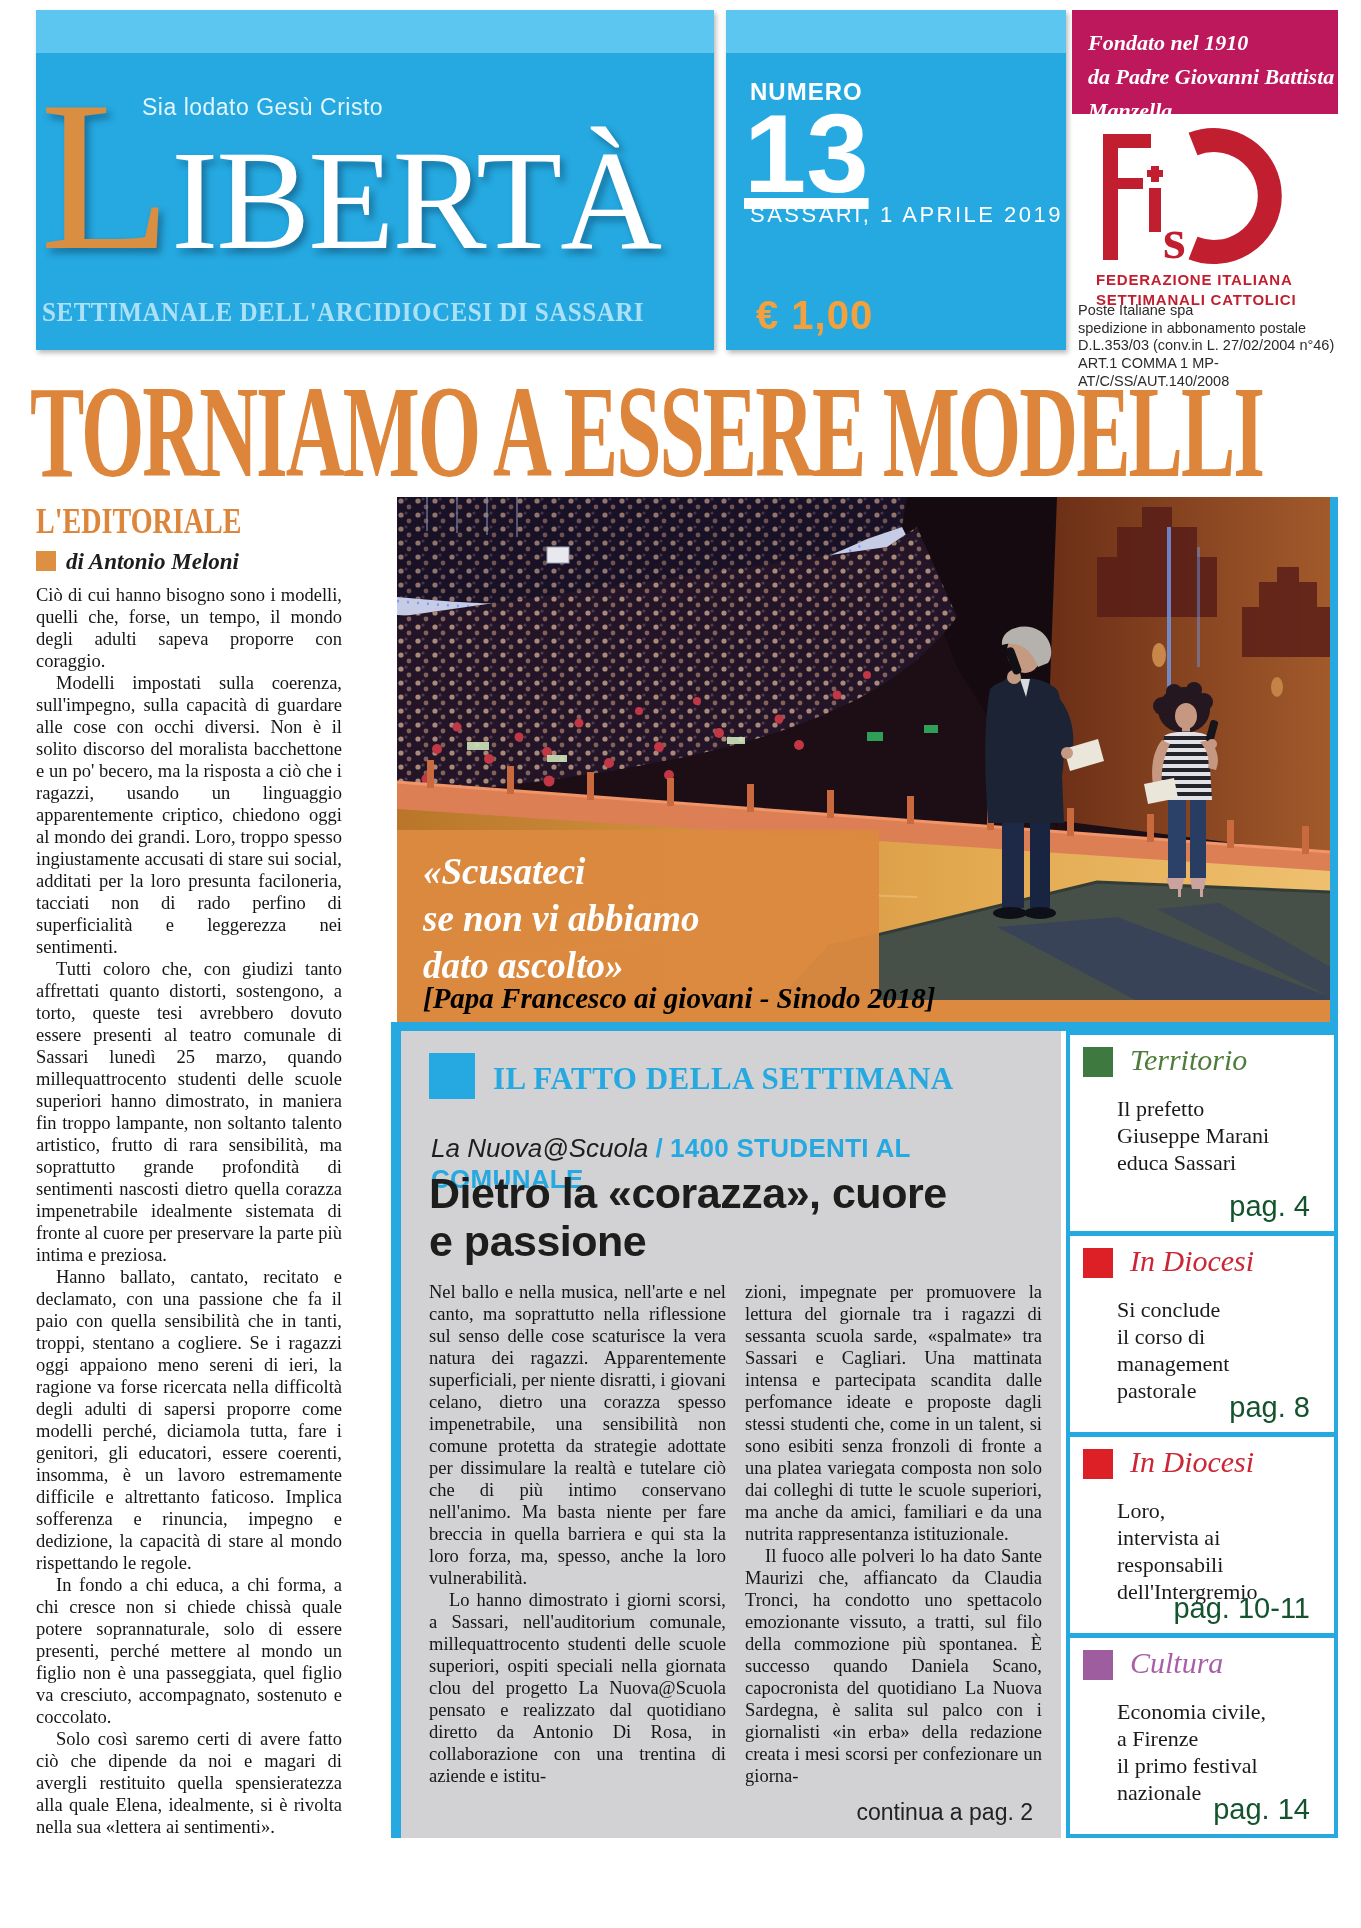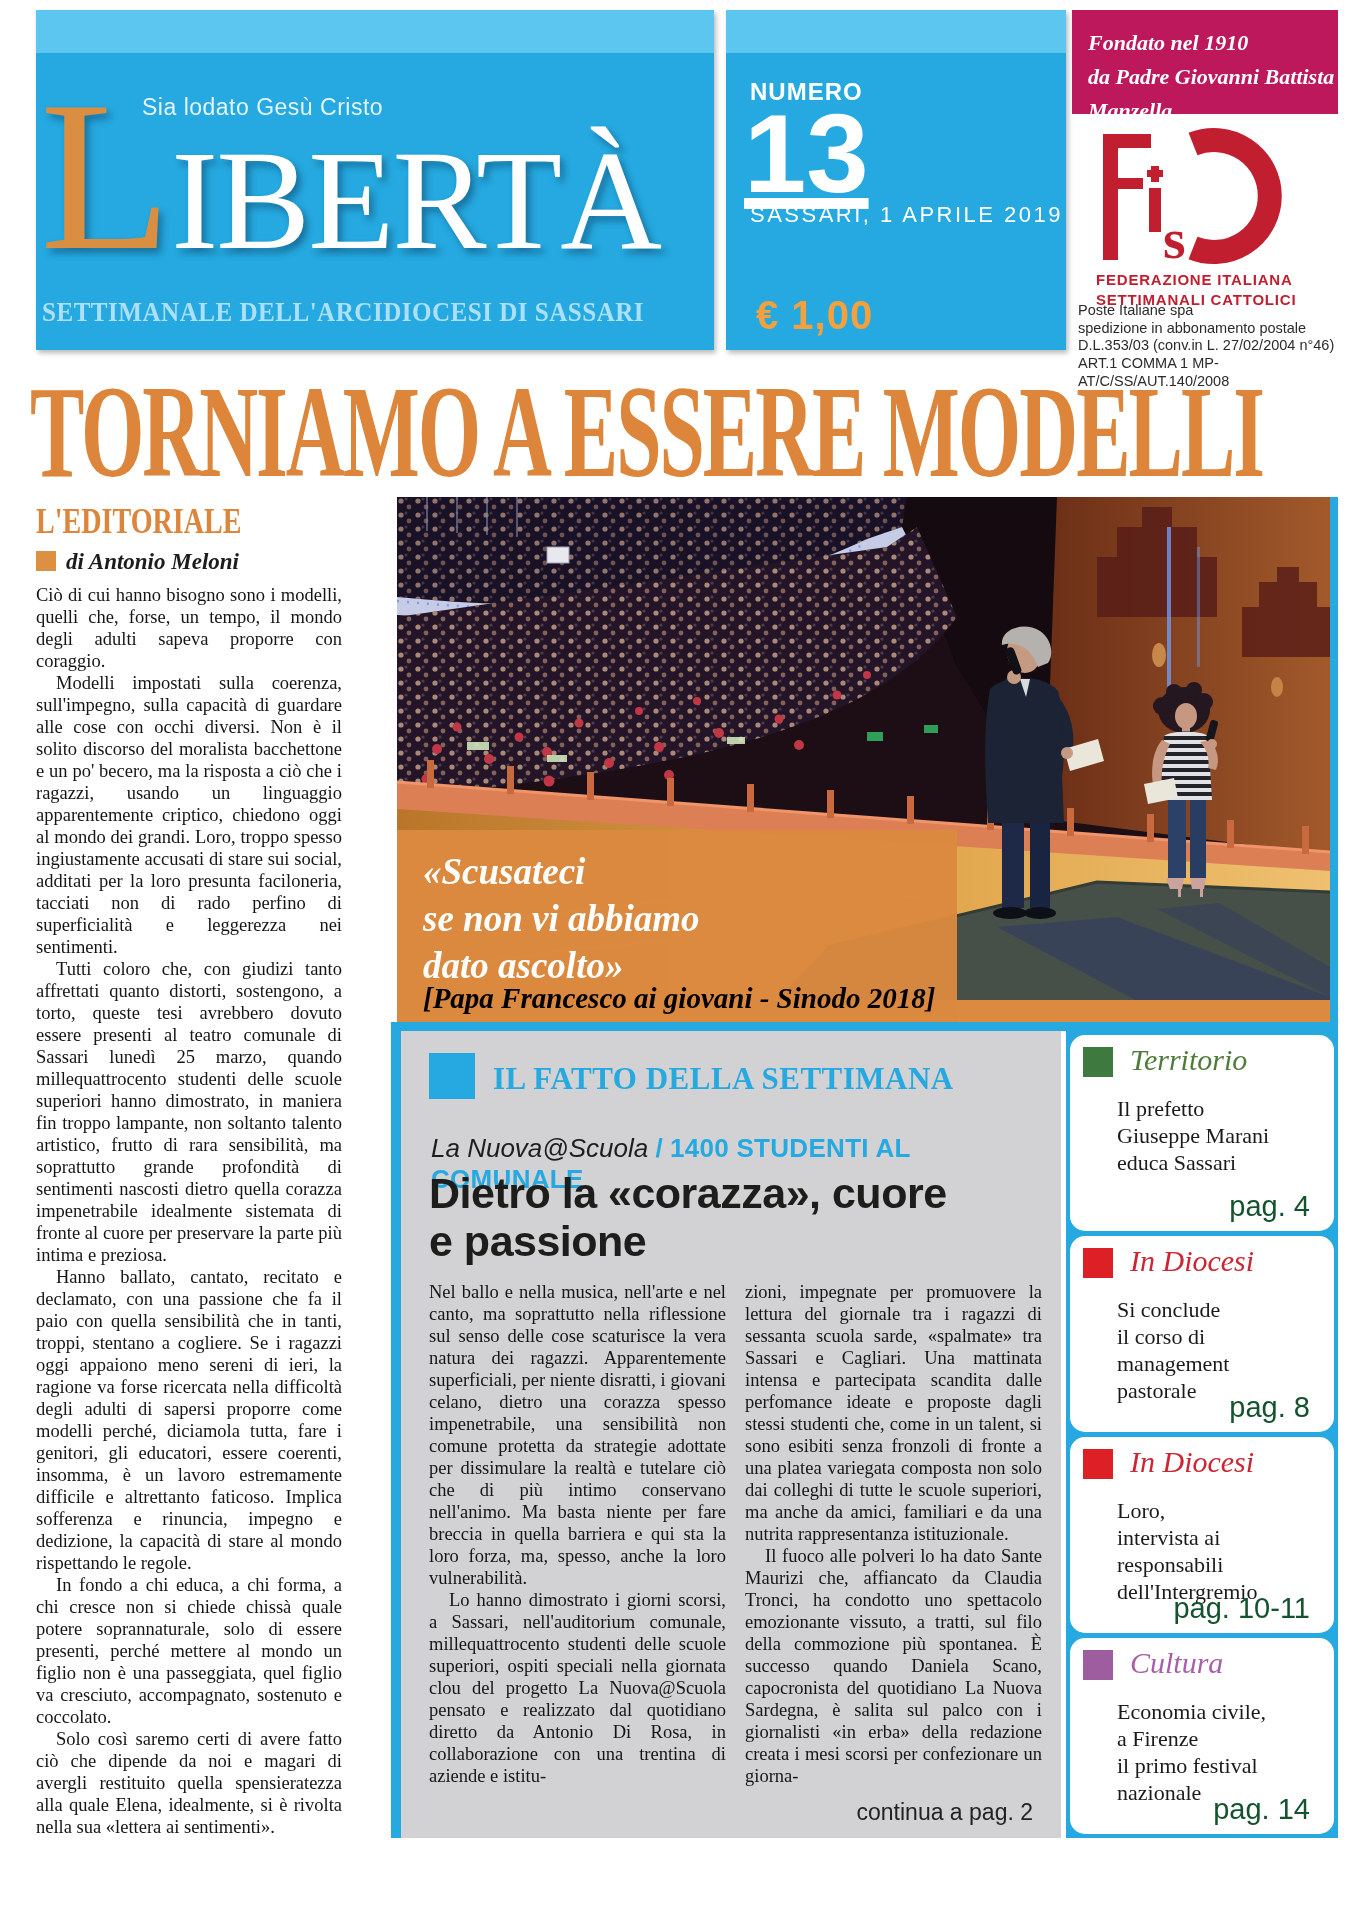--- a/index.html
+++ b/index.html
@@ -54,21 +54,21 @@
   .byline .by-text { font-weight:bold; font-style:italic; font-size:23px; color:#1d1d1b; }
   .serifbody { font-size:18.5px; line-height:22px; text-align:justify; color:#151515; }
   .ed-body { position:absolute; left:36px; top:584px; width:306px; }
   .ed-body p, .col p { margin:0; }
   .ed-body p + p, .col p + p { text-indent:20px; }
 
   
   .photo { position:absolute; left:397px; top:497px; width:933px; height:525px; overflow:hidden; }
   .photo svg { display:block; }
   .photo-strip { position:absolute; left:397px; top:1000px; width:933px; height:22px; background:#dc8a40; }
-  .quote-box { position:absolute; left:397px; top:830px; width:560px; height:192px; background:rgba(219,137,63,.97); }
+  .quote-box { position:absolute; left:397px; top:830px; width:482px; height:192px; background:rgba(219,137,63,.97); }
   .quote-line { position:relative; margin-left:26px; color:#fff; font-weight:bold; font-style:italic;
                 font-size:37px; line-height:47px; }
   .quote-line:first-child { margin-top:18px; }
   .quote-attr { position:absolute; left:26px; top:152px; color:#000000; font-weight:bold; font-style:italic;
                 font-size:29px; white-space:nowrap; }
   .blue-edge { position:absolute; left:1330px; top:497px; width:8px; height:534px; background:#25a9e0; }
   .blue-bar  { position:absolute; left:391px; top:1022px; width:947px; height:9px; background:#25a9e0; }
 
   
   .fatto { position:absolute; left:391px; top:1031px; width:670px; height:807px;
@@ -83,21 +83,21 @@
   .fatto-title { position:absolute; left:28px; top:138px; font-family:"Liberation Sans",sans-serif;
                  font-weight:bold; font-size:43px; line-height:48px; color:#1d1d1b; letter-spacing:-.5px; }
   .cols { position:absolute; left:28px; top:250px; display:flex; gap:19px; }
   .col  { width:297px; }
   .continua { position:absolute; right:28px; bottom:12px; font-family:"Liberation Sans",sans-serif;
               font-size:23px; color:#222; }
 
   
   .sidebar { position:absolute; left:1066px; top:1031px; width:272px; height:807px; background:#25a9e0;
              box-sizing:border-box; padding:4px; display:flex; flex-direction:column; gap:5px; }
-  .card { position:relative; background:#fff; flex:1 1 0;border-radius:15px; }
+  .card { position:relative; background:#fff; flex:1 1 0; }
   .cat-sq { position:absolute; left:13px; top:12px; width:30px; height:30px; }
   .cat-title { position:absolute; left:60px; top:8px; font-style:italic; font-size:30px; }
   .card-lines { position:absolute; left:47px; top:60px; font-size:22px; line-height:27px; color:#1a1a1a; }
   .card-page { position:absolute; right:24px; bottom:8px; font-family:"Liberation Sans",sans-serif;
                font-size:29px; color:#14532d; }
 </style>
 </head>
 <body>
 
 <div class="page">

